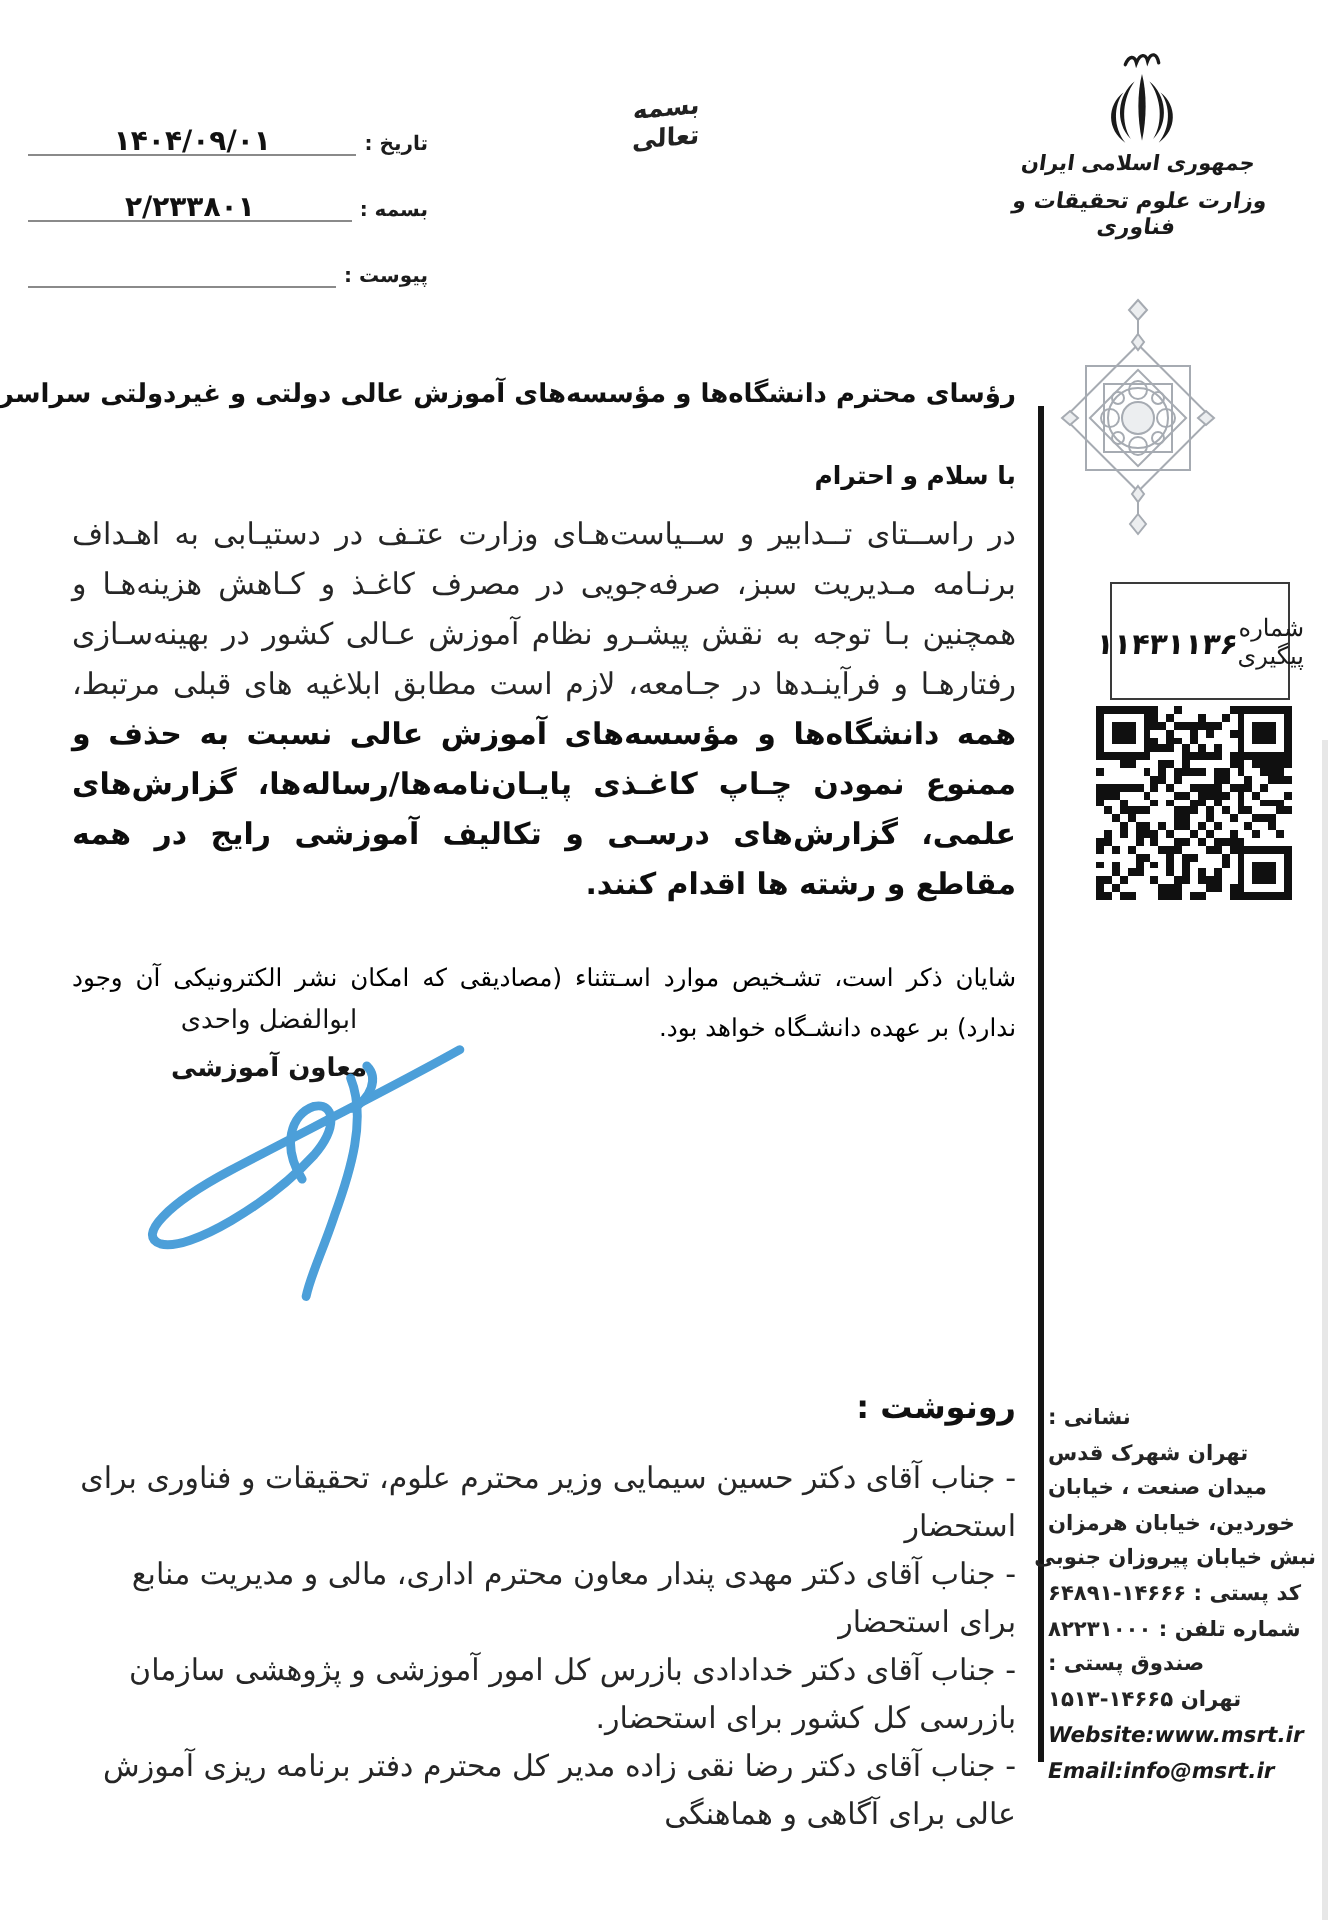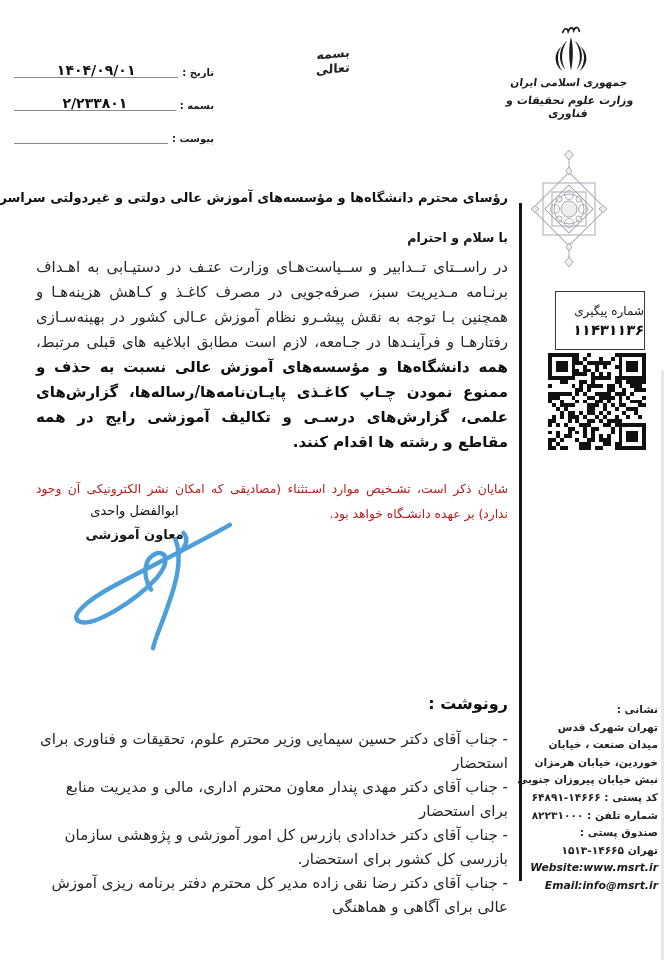--- a/index.html
+++ b/index.html
@@ -24,54 +24,54 @@
   .gov-names{position:absolute;left:505px;top:76px;width:128px;text-align:center;}
   .gov-country{font-size:10.5px;font-weight:bold;color:#1a1a1a;transform:skewX(-8deg);}
   .gov-ministry{font-size:11px;font-weight:bold;color:#1a1a1a;margin-top:6px;transform:skewX(-8deg);}
 
   
   .ornament{position:absolute;left:526px;top:147px;width:86px;height:124px;}
   .vdivider{position:absolute;left:519px;top:203px;width:2.5px;height:678px;background:#151515;}
 
   
   .tracking-box{position:absolute;left:555px;top:291px;width:88px;height:57px;
-                border:1.6px solid #3a3a3a;display:flex;flex-direction:column;
-                justify-content:center;background:#fff;}
+                border:1.6px solid #3a3a3a;display:flex;flex-direction:row;
+                align-items:center;justify-content:center;background:#fff;}
   .tracking-label{font-size:12px;color:#1a1a1a;}
   .tracking-number{font-size:14.5px;font-weight:bold;color:#111;letter-spacing:2px;margin-top:4px;
                    transform:skewX(-8deg);}
   .qr{position:absolute;left:548px;top:353px;width:98px;height:97px;
       display:grid;grid-template-columns:repeat(25,1fr);grid-template-rows:repeat(25,1fr);}
   .qr div{background:transparent;}
   .qr div.on{background:#101010;}
 
   
   .letter{position:absolute;left:36px;top:190px;width:472px;direction:rtl;}
   .recipient{font-size:13px;font-weight:bold;color:#111;white-space:nowrap;text-align:right;}
   .salutation{font-size:12.5px;font-weight:bold;color:#111;margin-top:25px;text-align:right;}
   .body-par{font-size:15px;line-height:25px;color:#262626;text-align:justify;
             text-align-last:right;margin-top:10px;}
   .body-par b{color:#0e0e0e;}
-  .note-par{font-size:12.3px;line-height:25px;color:#b91c1c;text-align:justify;
+  .note-par{font-size:12.3px;line-height:25px;color:#000000;text-align:justify;
             text-align-last:right;margin-top:22px;}
 
   
   .sig-block{position:absolute;left:52px;top:503px;width:165px;text-align:center;}
   .sig-name{font-size:13px;font-weight:normal;color:#111;}
   .sig-title{font-size:13px;font-weight:bold;color:#161616;margin-top:9px;}
   .sig-ink{position:absolute;left:56px;top:514px;width:182px;height:138px;z-index:3;}
 
   
   .cc{position:absolute;left:36px;top:694px;width:472px;direction:rtl;}
   .cc-label{font-size:16px;font-weight:bold;color:#111;text-align:right;}
   .cc-items{margin-top:14px;}
   .cc-items .cc-item{font-size:15px;line-height:24px;color:#262626;text-align:right;}
 
   
-  .contact-col{position:absolute;left:524px;top:701px;width:134px;direction:rtl;text-align:right;}
+  .contact-col{position:absolute;left:524px;top:701px;width:134px;direction:rtl;text-align:left;}
   .contact-col .line{font-size:10.6px;line-height:17.6px;font-weight:bold;color:#242424;white-space:nowrap;}
   .contact-col .line:nth-last-child(-n+2){direction:ltr;font-style:italic;font-size:10.8px;color:#1a1a1a;}
 </style>
 </head>
 <body>
 
 <div class="page">
   <div class="scan-edge"></div>
 
   <div class="fields">

